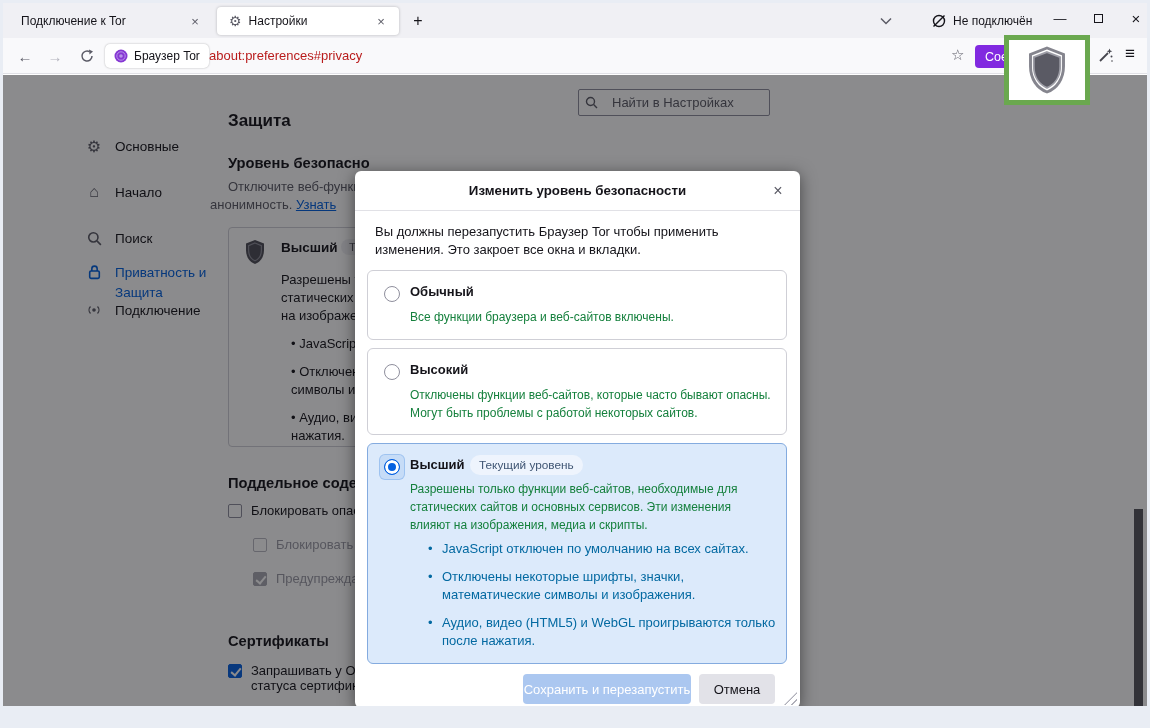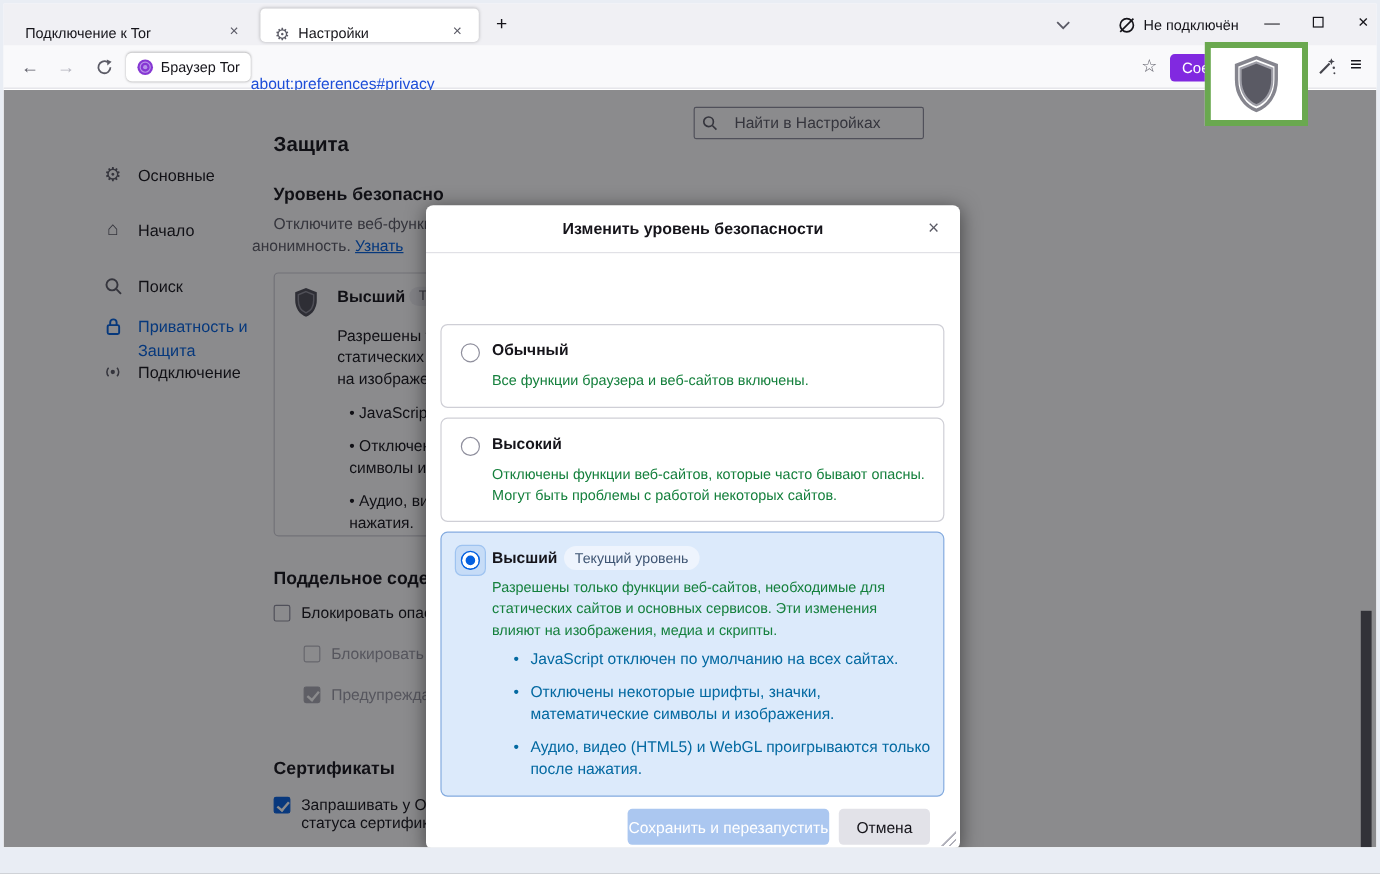--- a/index.html
+++ b/index.html
@@ -3,41 +3,41 @@
 <meta charset="utf-8">
 <style>
   * { margin:0; padding:0; box-sizing:border-box; }
   html,body { width:1150px; height:728px; }
   body { font-family:"Liberation Sans","DejaVu Sans",sans-serif; background:#e9edf4; overflow:hidden; }
   #stage { position:relative; width:1150px; height:728px; background:#e9edf4; }
   .browser { position:absolute; left:3px; top:3px; width:1144px; height:703px; background:#fff; }
 
   
   .tabbar { position:absolute; left:0; top:0; width:100%; height:35px; background:#f0f0f4; }
-  .tab { position:absolute; top:4px; height:28px; display:flex; align-items:flex-end; padding:0 8px 0 12px; font-size:12px; color:#15141a; border-radius:4px; }
+  .tab { position:absolute; top:4px; height:28px; display:flex; align-items:center; padding:0 8px 0 12px; font-size:12px; color:#15141a; border-radius:4px; }
   .tab .tlabel { flex:1; white-space:nowrap; overflow:hidden; }
   .tab-close { width:20px; height:20px; display:flex; align-items:center; justify-content:center; color:#5b5b66; font-size:13px; border-radius:3px; margin-left:6px; }
   .tab1 { left:6px; width:204px; }
   .tab2 { left:214px; width:182px; background:#fff; box-shadow:0 0 3px rgba(0,0,0,.25); }
   .tab-icon { font-size:14px; color:#5b5b66; margin-right:7px; line-height:1; }
   .newtab { position:absolute; left:404px; top:7px; width:22px; height:22px; display:flex; align-items:center; justify-content:center; font-size:16px; color:#15141a; border-radius:3px; }
   .tab-chevron { position:absolute; left:872px; top:8px; width:22px; height:20px; display:flex; align-items:center; justify-content:center; }
   .conn-status { position:absolute; left:928px; top:8px; height:20px; display:flex; align-items:center; gap:6px; font-size:12px; color:#15141a; }
   .winctl { position:absolute; top:0; width:34px; height:30px; display:flex; align-items:center; justify-content:center; color:#15141a; }
   .wc-min { left:1040px; font-size:13px; }
   .wc-max { left:1078px; }
   .wc-max .sq { width:9px; height:9px; border:1px solid #15141a; }
   .wc-close { left:1116px; font-size:15px; }
 
   
   .toolbar { position:absolute; left:0; top:35px; width:100%; height:36px; background:#f9f9fb; border-bottom:1px solid #e1e1e6; }
   .navbtn { position:absolute; top:7px; width:24px; height:22px; display:flex; align-items:center; justify-content:center; font-size:15px; color:#5b5b66; border-radius:3px; }
   .nb-back { left:10px; } .nb-fwd { left:40px; color:#b4b4be; } .nb-reload { left:72px; }
   .site-chip { position:absolute; left:102px; top:6px; height:24px; background:#fff; border-radius:5px; box-shadow:0 0 2px rgba(0,0,0,.3); display:flex; align-items:center; gap:6px; padding:0 9px; font-size:12px; color:#15141a; }
-  .urltext { position:absolute; left:206px; top:24px; font-size:13px; color:#1d4ed8; }
+  .urltext { position:absolute; left:206px; top:10px; font-size:13px; color:#b91c1c; }
   .star { position:absolute; left:948px; top:8px; font-size:15px; color:#5b5b66; }
   .connect-btn { position:absolute; left:972px; top:7px; height:23px; width:112px; background:#8129e0; border:none; border-radius:4px; color:#fff; font-size:12.5px; font-family:inherit; padding:0 10px; white-space:nowrap; overflow:hidden; text-align:left; }
   .wand { position:absolute; left:1094px; top:9px; }
   .hamburger { position:absolute; left:1122px; top:6px; font-size:17px; color:#15141a; }
 
   
   .content { position:absolute; left:0; top:72px; width:100%; height:631px; background:#fff; overflow:hidden; }
   .dim { position:absolute; inset:0; background:rgba(12,12,16,0.48); z-index:5; }
 
   .searchbox { position:absolute; left:575px; top:14px; width:192px; height:27px; border:1px solid #8f8f9d; border-radius:2px; background:#fff; display:flex; align-items:center; padding:0 6px; gap:14px; }
@@ -252,20 +252,21 @@
         <span><span>Запрашивать у OCS</span><br><span>статуса сертификат</span></span>
       </div>
 
       <div class="scroll-thumb"></div>
 
       <div class="dim"></div>
 
       <div class="modal">
         <div class="modal-head">Изменить уровень безопасности</div>
         <div class="modal-x">×</div>
+        <div class="modal-intro">Вы должны перезапустить Браузер Tor чтобы применить изменения. Это закроет все окна и вкладки.</div>
 
         <div class="opt opt1">
           <span class="rwrap">
               <span class="radio"></span>
             </span>
           <span class="opt-name">Обычный</span>
           <div class="opt-desc">Все функции браузера и веб-сайтов включены.</div>
         </div>
 
         <div class="opt opt2">

